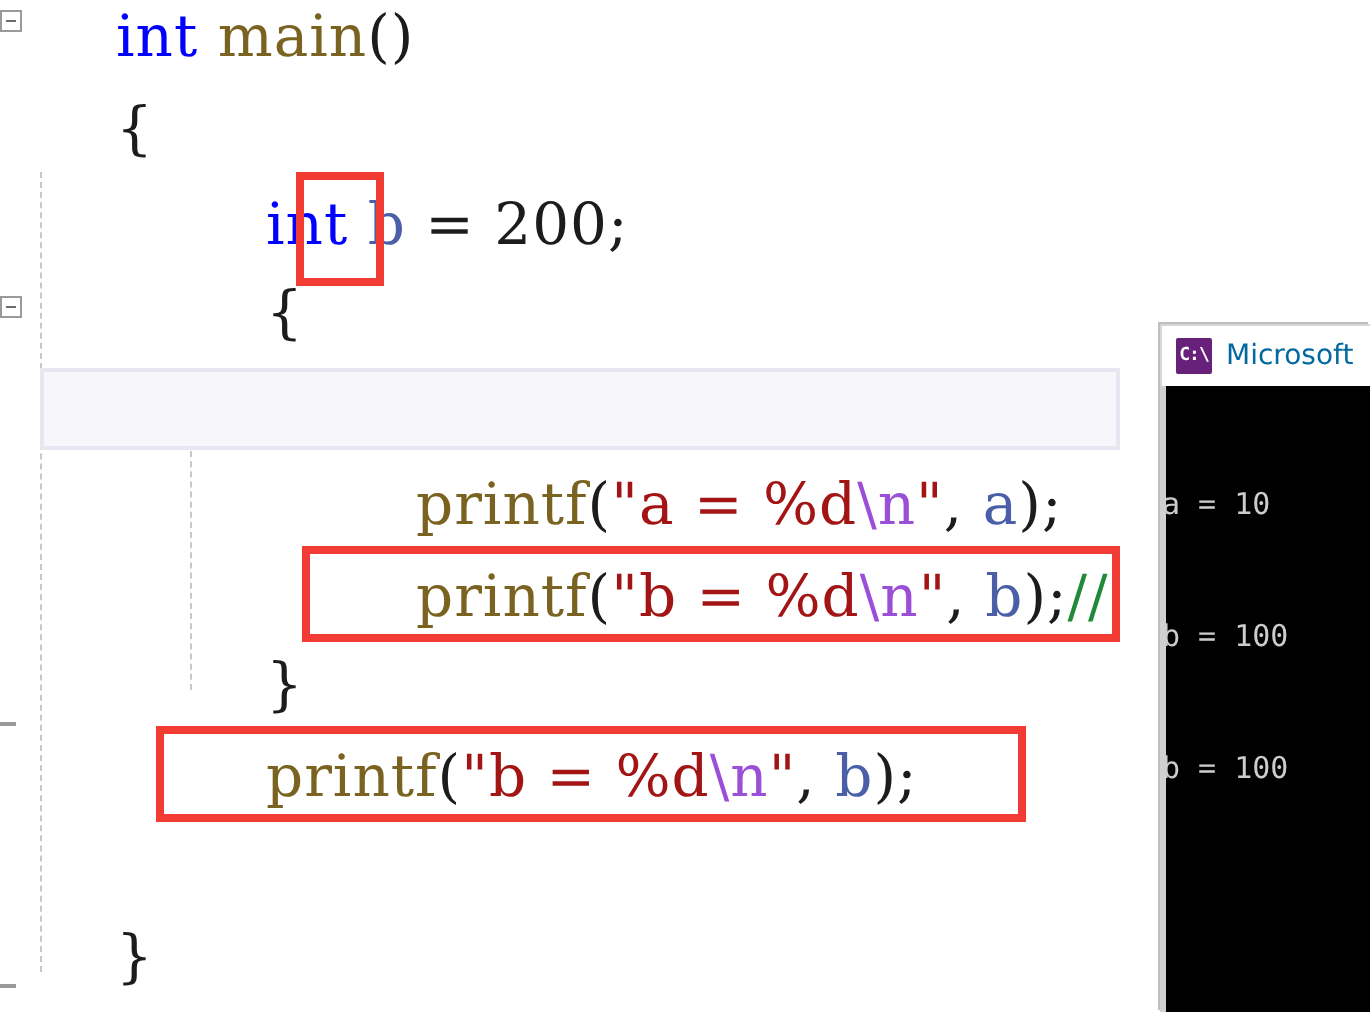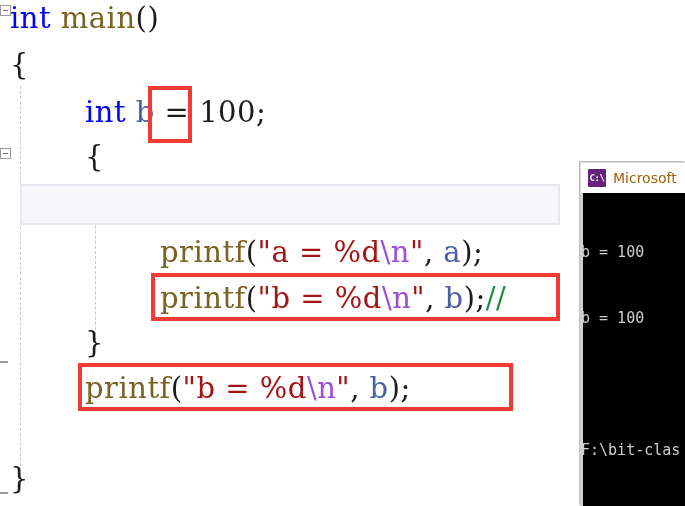--- a/index.html
+++ b/index.html
@@ -67,20 +67,21 @@
 
   
   .code-line {
     position: absolute;
     white-space: pre;
     font-family: "DejaVu Serif", "Liberation Serif", serif;
     font-size: 29px;
     line-height: 29px;
     letter-spacing: 0.5px;
     color: #1c1c1c;
+    margin-left: 48px;
   }
 
   
   .t-kw      { color: #0000ff; }   
   .t-ctrl    { color: #9b2fd4; }   
   .t-fn      { color: #7a6220; }   
   .t-str     { color: #a31515; }   
   .t-esc     { color: #9b4fd8; }   
   .t-var     { color: #4a5fa8; }   
   .t-num     { color: #1c1c1c; }   
@@ -133,21 +134,21 @@
     font-family: "DejaVu Sans Mono", "Liberation Mono", monospace;
     font-size: 9px;
     line-height: 18px;
     text-align: center;
     letter-spacing: -0.5px;
     font-weight: bold;
   }
   #console-title {
     font-family: "DejaVu Sans", "Liberation Sans", sans-serif;
     font-size: 14px;
-    color: #a16207;
+    color: #0369a1;
     white-space: nowrap;
     overflow: hidden;
     text-align: right;
   }
   #console-body {
     padding: 4px 0 0 1px;
     color: #cccccc;
     font-family: "DejaVu Sans Mono", "Liberation Mono", monospace;
     font-size: 15px;
     line-height: 22px;
@@ -176,21 +177,21 @@
 
   <div class="indent-guide" style="left:20px; top:86px; height:400px;"></div>
   <div class="indent-guide" style="left:95px; top:185px; height:160px;"></div>
 
   <div id="current-line"></div>
 
   <div class="code-line" style="left:10px; top:4px;"><span class="t-kw">int</span><span class="t-punct"> </span><span class="t-fn">main</span><span class="t-punct">()</span></div>
 
   <div class="code-line t-brace" style="left:10px; top:50px;">{</div>
 
-  <div class="code-line" style="left:85px; top:98px;"><span class="t-kw">int</span><span class="t-punct"> </span><span class="t-var">b</span><span class="t-punct"> = </span><span class="t-num">100</span><span class="t-punct">;</span></div>
+  <div class="code-line" style="left:85px; top:98px;"><span class="t-kw">int</span><span class="t-punct"> </span><span class="t-var">b</span><span class="t-punct"> = </span><span class="t-num">200</span><span class="t-punct">;</span></div>
 
   <div class="code-line t-brace" style="left:85px; top:142px;">{</div>
 
 
   <div class="code-line" style="left:160px; top:238px;"><span class="t-fn">printf</span><span class="t-punct">(</span><span class="t-str">"a = %d</span><span class="t-esc">\n</span><span class="t-str">"</span><span class="t-punct">, </span><span class="t-var">a</span><span class="t-punct">);</span></div>
 
   <div class="code-line" style="left:160px; top:284px;"><span class="t-fn">printf</span><span class="t-punct">(</span><span class="t-str">"b = %d</span><span class="t-esc">\n</span><span class="t-str">"</span><span class="t-punct">, </span><span class="t-var">b</span><span class="t-punct">);</span><span class="t-comment">//</span></div>
 
   <div class="code-line t-brace" style="left:85px; top:328px;">}</div>
 
@@ -210,20 +211,21 @@
   <div id="console-titlebar">
     <div id="console-icon">
       <span class="glyph">C:\</span>
     </div>
     <span id="console-title">Microsoft</span>
   </div>
 
   <div id="console-leftedge"></div>
 
   <div id="console-body">
+    <div class="console-line">a = 10</div>
     <div class="console-line">b = 100</div>
     <div class="console-line">b = 100</div>
     <div class="console-blank"></div>
     <div class="console-line">F:\bit-clas</div>
     
     
     
   </div>
 
 </div>

